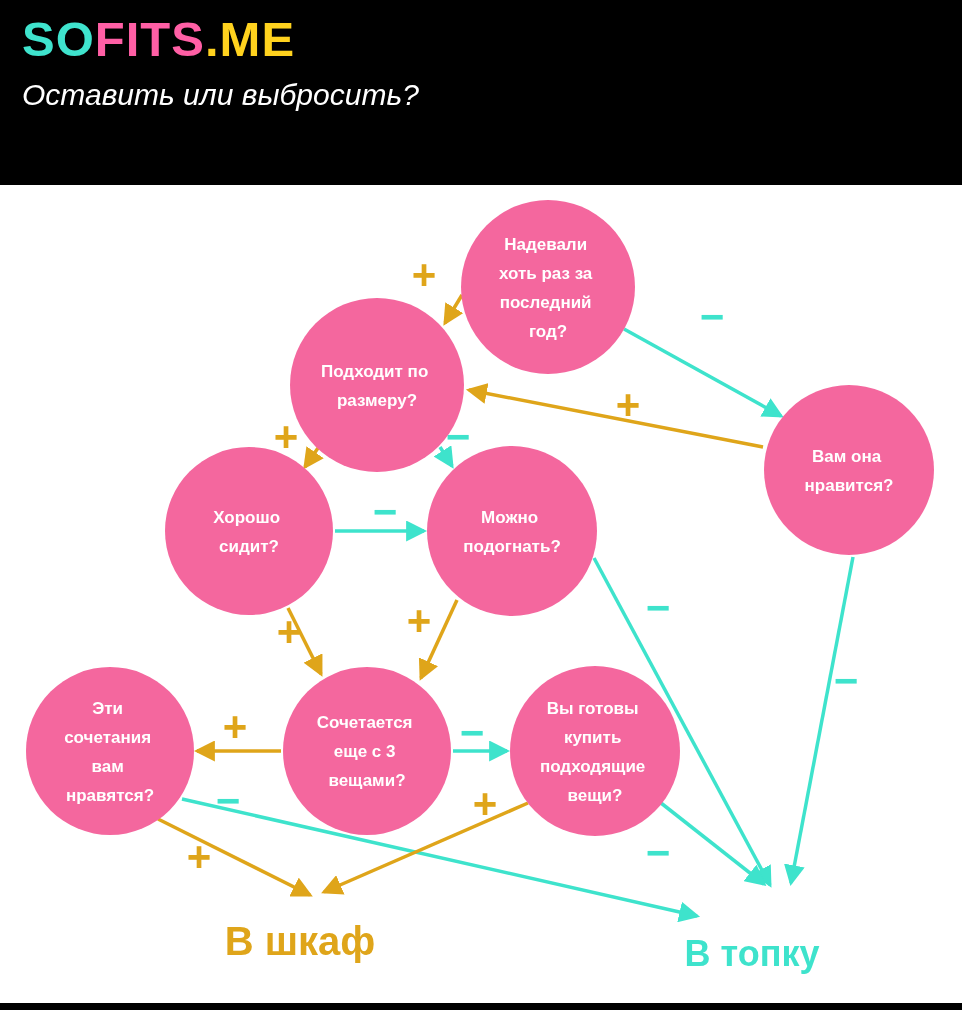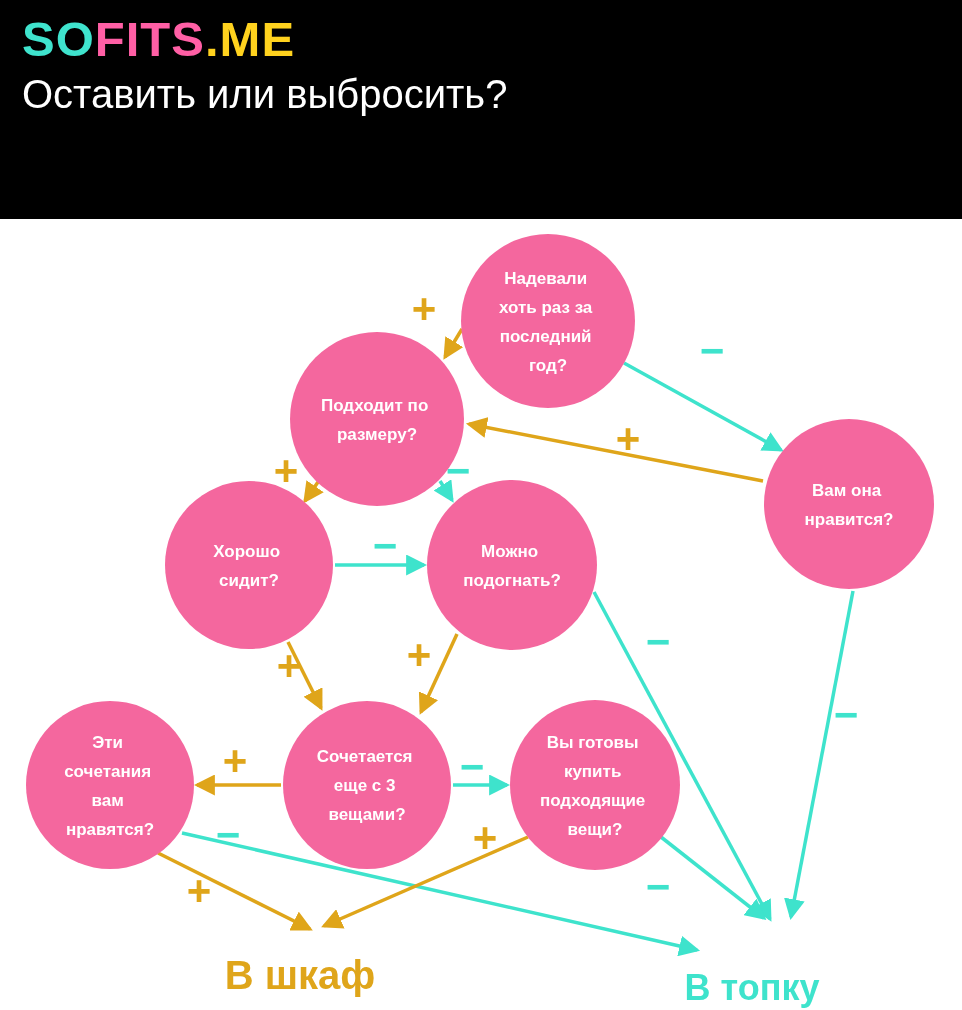--- a/index.html
+++ b/index.html
@@ -3,26 +3,26 @@
 <meta charset="utf-8">
 <style>
   html, body { margin: 0; padding: 0; }
   body {
     width: 962px; height: 1010px;
     font-family: "Liberation Sans", sans-serif;
     background: #ffffff;
   }
   .page { width: 962px; height: 1010px; display: flex; flex-direction: column; overflow: hidden; }
 
-  .header { height: 219px; background: var(--header_bg, #000); padding: 12px 20px 0 22px; box-sizing: border-box; flex: 0 0 auto; }
+  .header { height: 185px; background: var(--header_bg, #000); padding: 12px 20px 0 22px; box-sizing: border-box; flex: 0 0 auto; }
   .logo { font-size: 49px; font-weight: bold; letter-spacing: 1px; line-height: 1.12; }
   .logo .p1 { color: var(--logo_teal, #3fe3cd); }
   .logo .p2 { color: var(--logo_pink, #ff5fa5); }
   .logo .p3 { color: var(--logo_yellow, #ffd21e); }
-  .titles { margin-top: 8px; color: var(--title_text, #fff); font-size: 40px; line-height: 39px; }
+  .titles { margin-top: 8px; color: var(--title_text, #fff); font-size: 30px; line-height: 39px; font-style: italic; }
 
   .main { height: 818px; background: #ffffff; flex: 0 0 auto; }
   .footer { height: 7px; background: var(--header_bg, #000); flex: 0 0 auto; }
 
   .node-circle { fill: var(--node, #f4679e); }
   .node-label { fill: var(--node_text, #fff); font-size: 17px; font-weight: bold; text-anchor: middle; }
 
   .edge { fill: none; stroke-width: 3.5; }
   .edge.plus { stroke: var(--plus, #dfa51a); }
   .edge.minus { stroke: var(--minus, #3ee3cc); }

